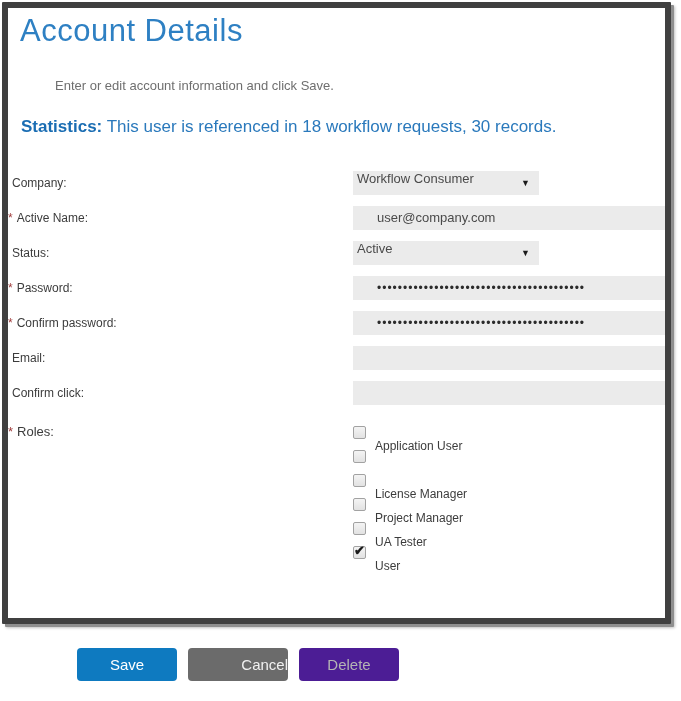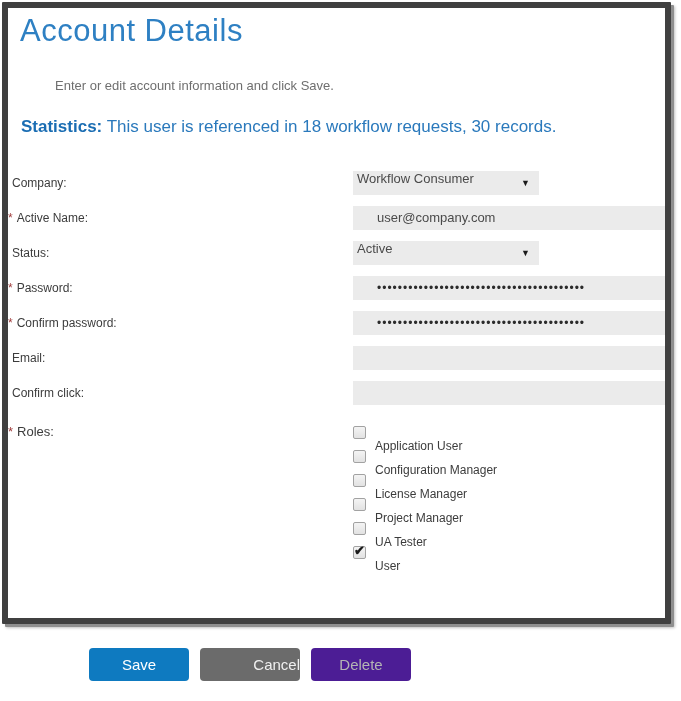--- a/index.html
+++ b/index.html
@@ -58,21 +58,21 @@
     width:13px; height:13px; border:1px solid #a2a2a2; border-radius:2px;
     background:linear-gradient(#f4f4f4,#e2e2e2); position:relative;
     cursor:pointer; flex:0 0 13px;
   }
   .checkbox .checkmark { display:none; }
   .checkbox.checked .checkmark {
     display:block; position:absolute; left:0px; top:-4px;
     font-size:13px; color:#1a1a1a; font-weight:bold;
   }
   .role-label { margin-left:9px; font-size:12px; color:#3c3c3c;margin-top:28px; }
-  .buttons { position:absolute; left:56px; top:640px; display:flex;padding-left:25px; }
+  .buttons { position:absolute; left:44px; top:640px; display:flex;padding-left:25px; }
   .btn {
     width:100px; height:33px; border:none; border-radius:4px;
     font-size:15px; margin-right:11px; cursor:pointer;
     font-family:"Liberation Sans", sans-serif;
   }
   .btn-save   { background:#0e7ac0; color:#fff; }
   .btn-cancel { background:#6b6b6b; color:#f0f0f0;text-align:right; }
   .btn-delete { background:#4c1d95; color:#b4b4b4; cursor:default; }
 </style>
 </head>
@@ -160,21 +160,20 @@
       </div>
       <div class="roles-list">
 
         <div class="role-row">
           <span class="checkbox"></span>
           <span class="role-label">Application User</span>
         </div>
 
         <div class="role-row">
           <span class="checkbox"></span>
-          <span class="role-label">Configuration Manager</span>
         </div>
 
         <div class="role-row">
           <span class="checkbox"></span>
           <span class="role-label">License Manager</span>
         </div>
 
         <div class="role-row">
           <span class="checkbox"></span>
           <span class="role-label">Project Manager</span>

